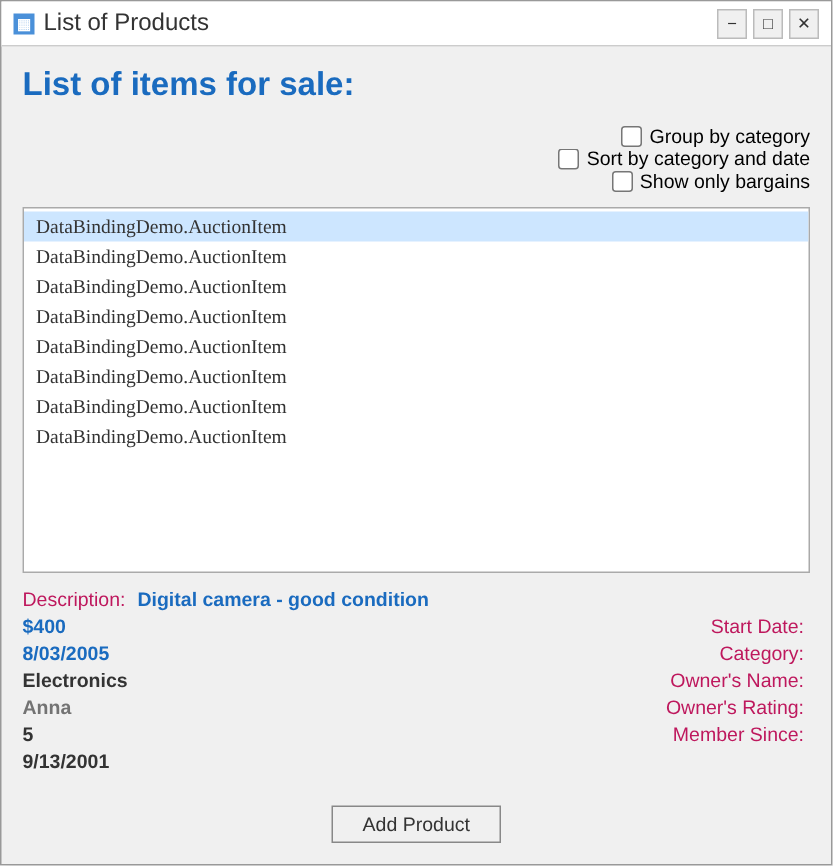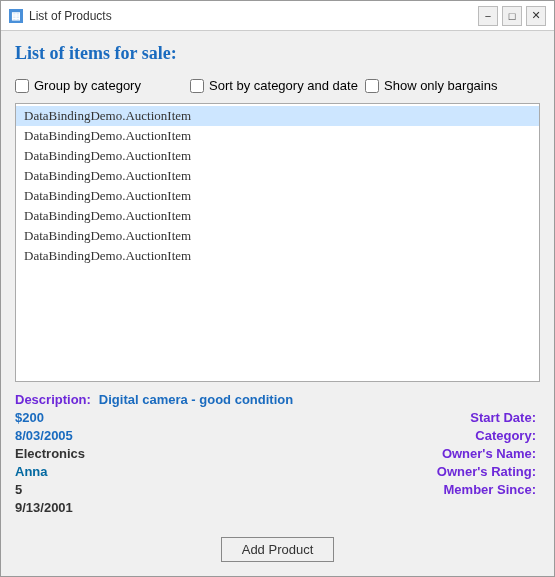--- a/index.html
+++ b/index.html
@@ -44,21 +44,21 @@
       display: flex;
       align-items: center;
       justify-content: center;
       font-size: 9px;
       color: white;
       font-weight: bold;
     }
 
     .title-bar-title {
       flex: 1;
-      font-size: 12px;
+      font-size: 16px;
       color: #333;
     }
 
     .title-bar-controls {
       display: flex;
       gap: 4px;
     }
 
     .title-bar-btn {
       width: 20px;
@@ -75,31 +75,31 @@
 
     .window-body {
       padding: 12px 14px;
       flex: 1;
       display: flex;
       flex-direction: column;
       gap: 10px;
     }
 
     .page-heading {
-      font-size: 18px;
+      font-size: 22px;
       font-weight: bold;
       color: #1a6bbf;
       margin-bottom: 4px;
-      font-family: Liberation Serif, serif;
     }
 
     .checkboxes-row {
       display: flex;
-      align-items: center;
+      align-items: flex-end;
       gap: 0;
+      flex-direction: column;
     }
 
     .checkbox-item {
       display: flex;
       align-items: center;
       gap: 5px;
       flex: 1;
       font-size: 13px;
     }
 
@@ -133,36 +133,36 @@
 
     .details-section {
       display: grid;
       grid-template-columns: auto 1fr;
       gap: 3px 4px;
       font-size: 13px;
     }
 
     .detail-label {
       text-align: right;
-      font-weight: bold;
-      color: #6d28d9;
+      font-weight: normal;
+      color: #be185d;
       padding-right: 4px;
     }
 
     .detail-value {
       color: #333;
       font-weight: bold;
     }
 
     .detail-value.blue {
       color: #1a6bbf;
     }
 
     .detail-value.orange {
-      color: #0369a1;
+      color: #737373;
     }
 
     .bottom-bar {
       display: flex;
       justify-content: center;
       padding: 10px 14px 14px;
     }
 
     .add-product-btn {
       padding: 4px 20px;
@@ -217,21 +217,21 @@
         <div class="list-item">DataBindingDemo.AuctionItem</div>
         <div class="list-item">DataBindingDemo.AuctionItem</div>
         <div class="list-item">DataBindingDemo.AuctionItem</div>
         <div class="list-item">DataBindingDemo.AuctionItem</div>
       </div>
 
     <div class="details-section">
       <span class="detail-label">Description:</span>
       <span class="detail-value blue">Digital camera - good condition</span>
 
-      <span class="detail-value blue">$200</span>
+      <span class="detail-value blue">$400</span>
 
       <span class="detail-label">Start Date:</span>
       <span class="detail-value blue">8/03/2005</span>
 
       <span class="detail-label">Category:</span>
       <span class="detail-value">Electronics</span>
 
       <span class="detail-label">Owner's Name:</span>
       <span class="detail-value orange">Anna</span>
 

